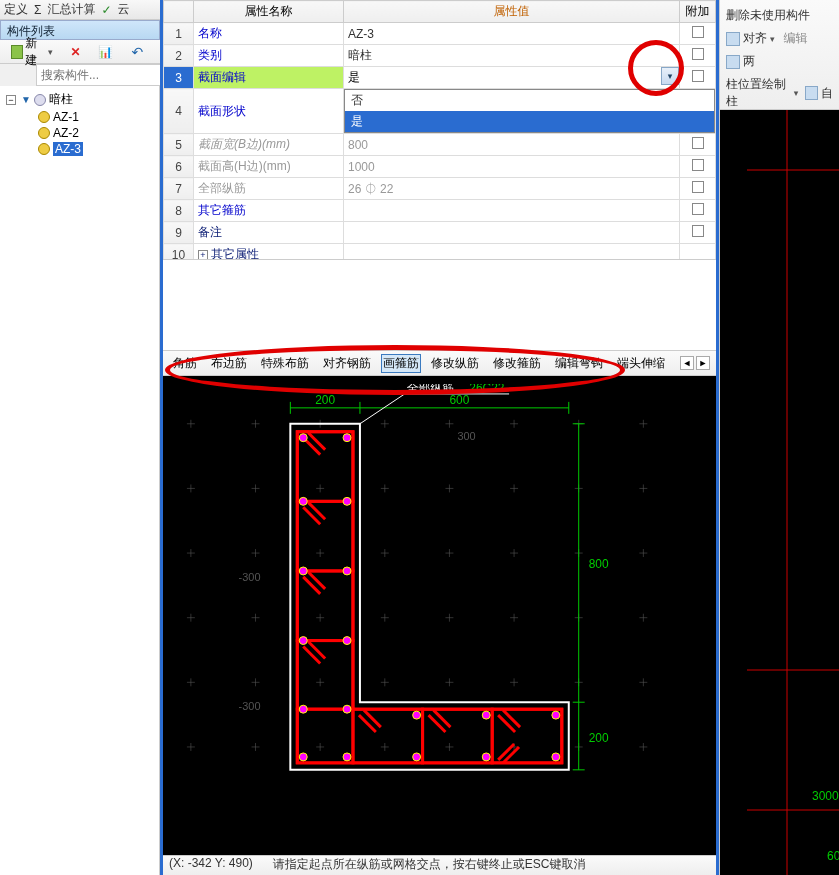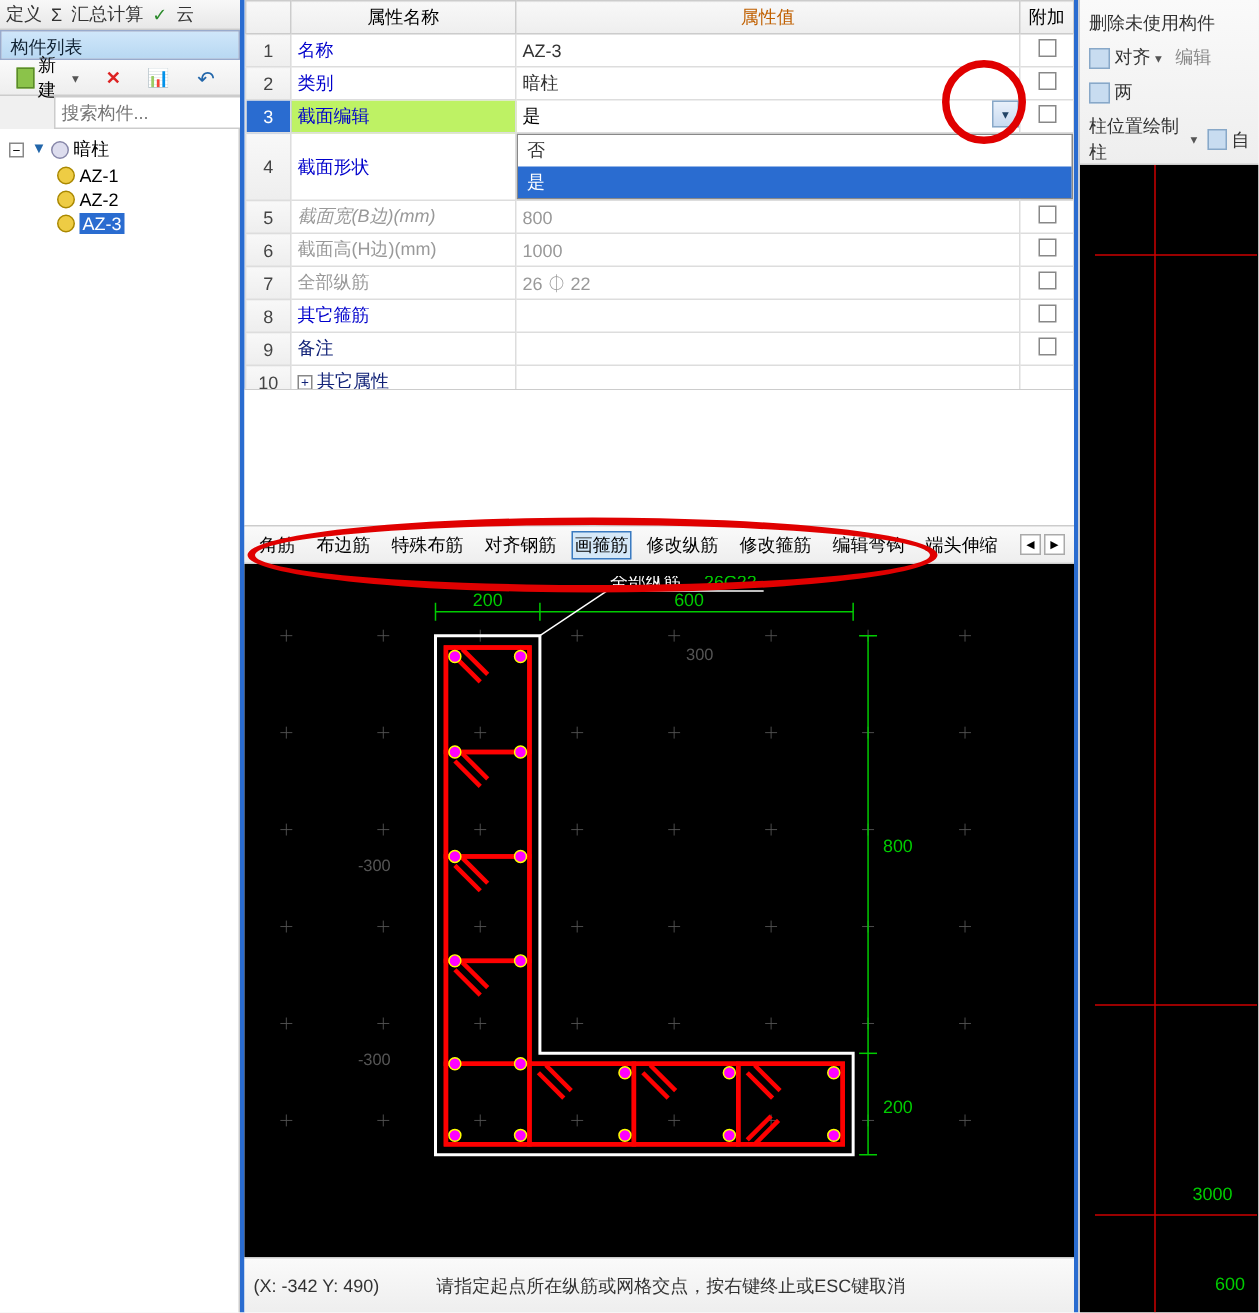--- a/index.html
+++ b/index.html
@@ -69,26 +69,26 @@
 .pager span { width: 14px; height: 14px; border: 1px solid #aaa; background: #fff; text-align: center; line-height: 12px; font-size: 9px; cursor: pointer; }
 
 .red-ellipse { position: absolute; left: 165px; top: 345px; width: 460px; height: 50px; border: 5px solid #e00000; border-radius: 50%; pointer-events: none; z-index: 20; }
 
 .combo-row { height: 24px; background: linear-gradient(#fafafa,#eee); border-bottom: 1px solid #ccc; display: flex; align-items: center; padding: 0 6px; gap: 4px; }
 .combo-row select { font-size: 12px; }
 
 .canvas-wrap { flex: 1; background: #000; position: relative; overflow: hidden; }
 .cad { position: absolute; inset: 8px; }
 
-.status-row { height: 37px; background: linear-gradient(#fafafa,#eee); border-top: 1px solid #ccc; display: flex; align-items: center; padding: 0 6px; gap: 38px; font-size: 12px; color: #333; }
+.status-row { height: 20px; background: linear-gradient(#fafafa,#eee); border-top: 1px solid #ccc; display: flex; padding: 0 6px; gap: 20px; font-size: 12px; color: #333; }
 
 .right-strip { position: absolute; right: 0; top: 0; width: 120px; bottom: 0; background: #f4f4f4; border-left: 1px solid #ccc; }
 .right-top { height: 110px; background: linear-gradient(#fafafa,#eee); border-bottom: 1px solid #ccc; padding: 4px; font-size: 12px; color: #333; }
 .right-top div { padding: 3px 2px; display: flex; align-items: center; gap: 3px; }
-.right-canvas { position: absolute; top: 110px; bottom: 0; left: 0; right: 0; background: #000; }
+.right-canvas { position: absolute; top: 110px; bottom: 0; left: 0; right: 0; background: #000; padding-left: 17px; }
 .r-ico { width: 14px; height: 14px; display: inline-block; background: #c8dcf0; border: 1px solid #88a8c8; }
 </style>
 </head>
 <body>
 
 <div class="topleft-bar">
   <span>定义</span>
   <span>Σ</span>
   <span>汇总计算</span>
   <span style="color:#2a8a2a">✓</span>

